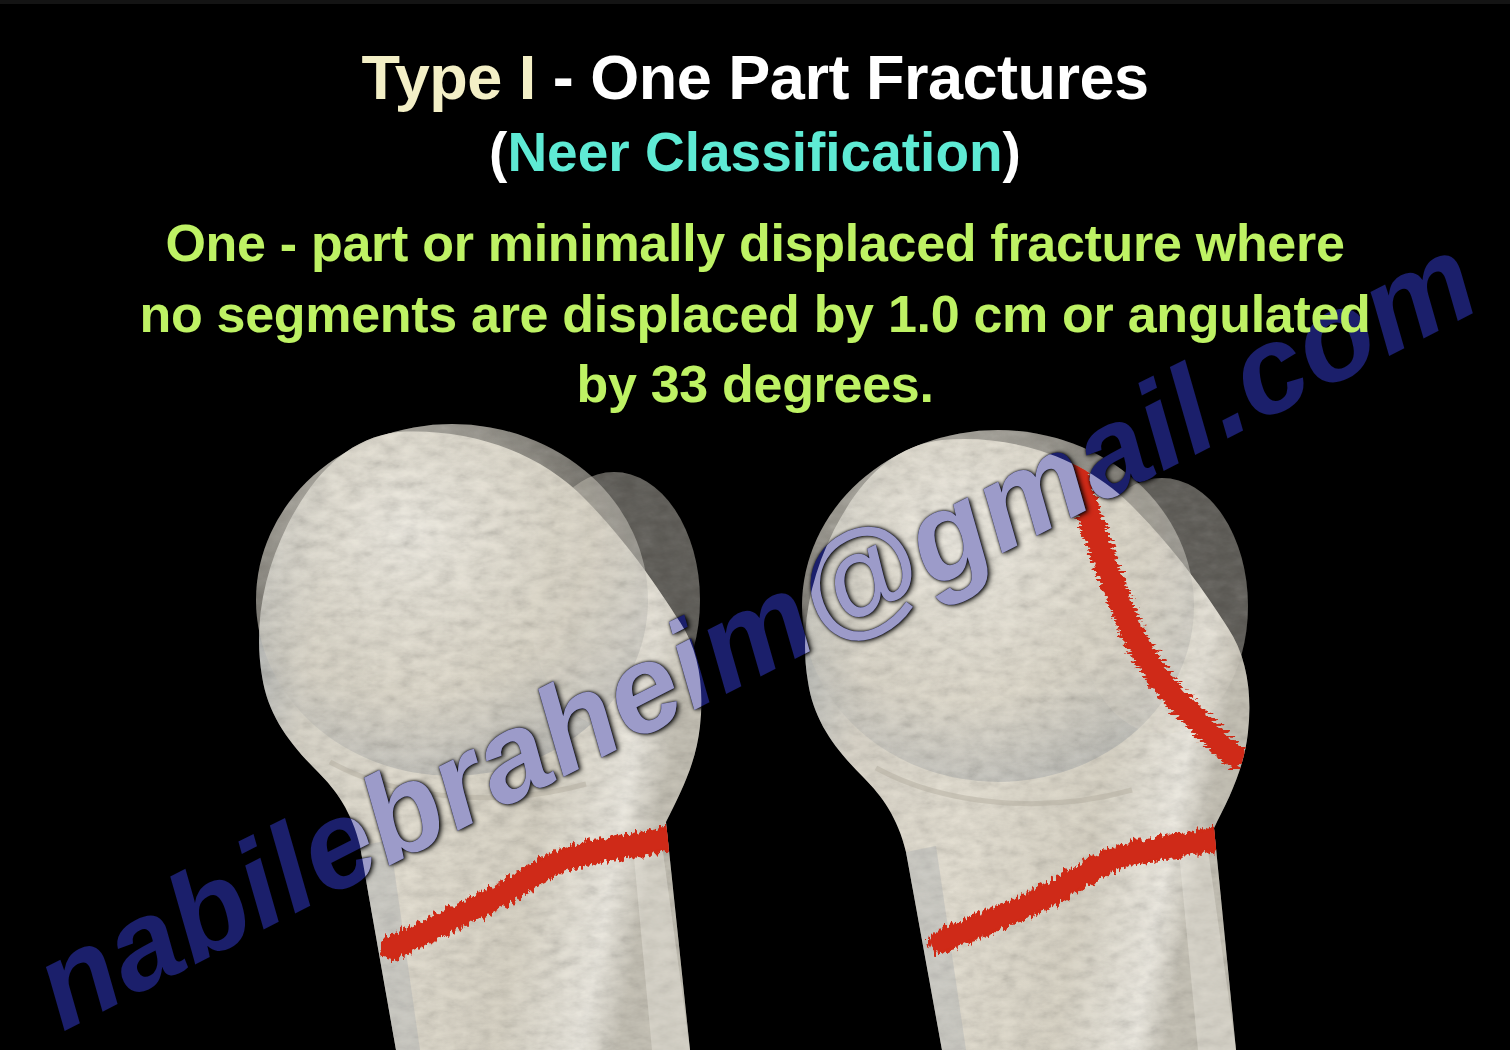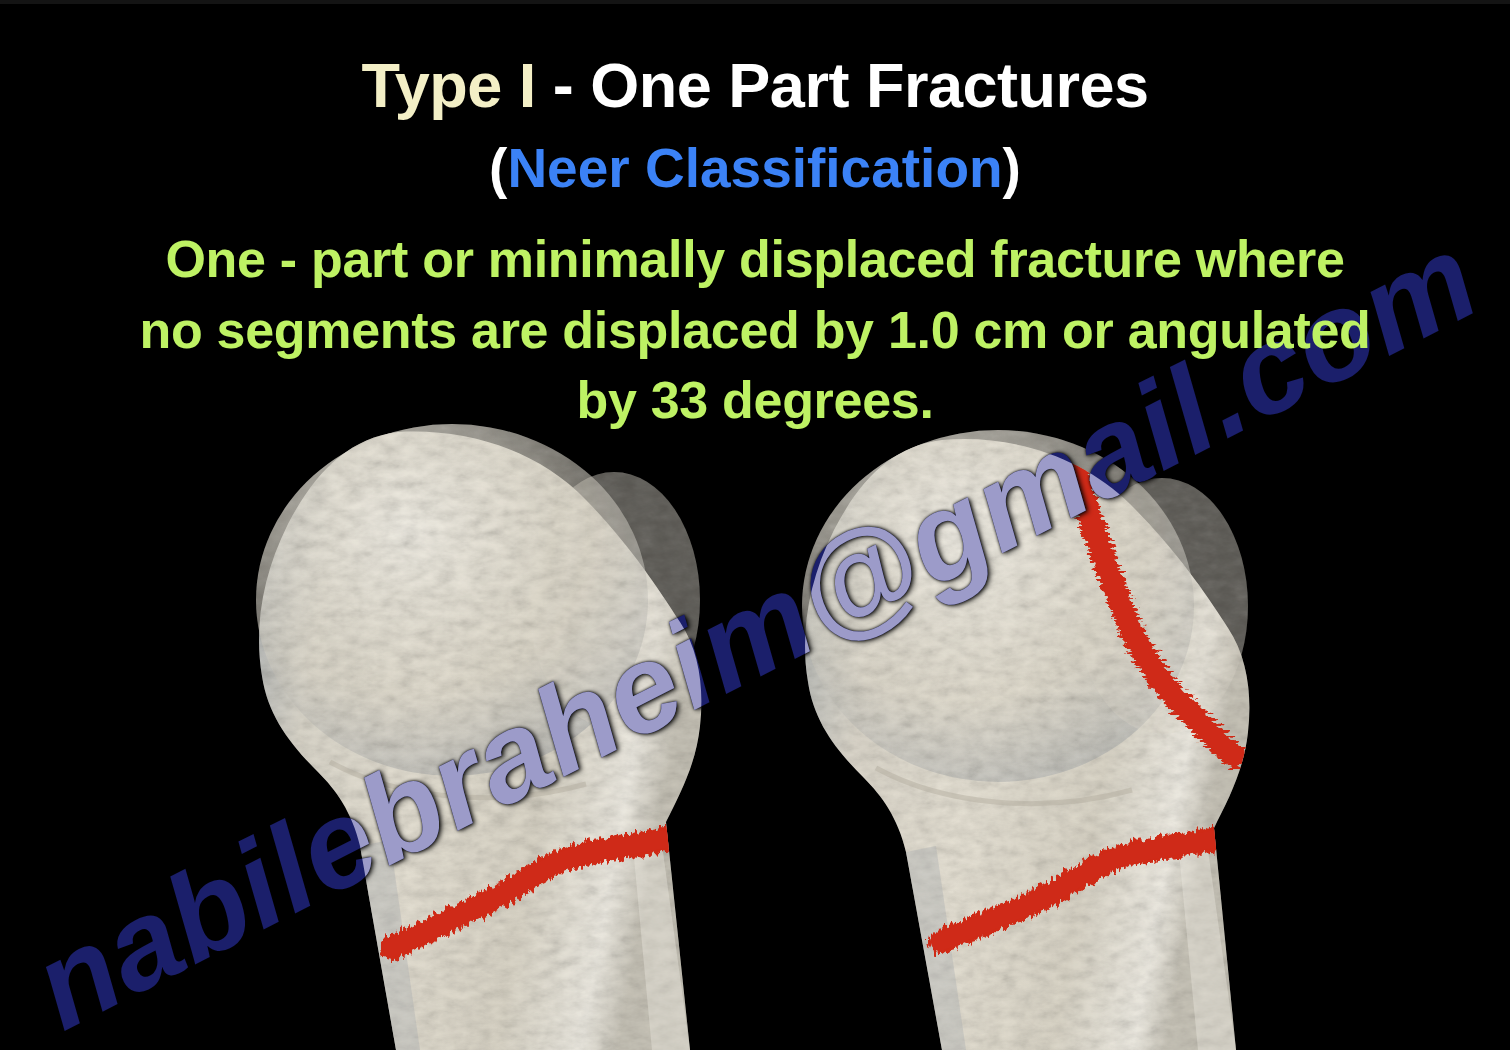--- a/index.html
+++ b/index.html
@@ -26,42 +26,42 @@
 
   
   .text-block {
     position: absolute;
     top: 0; left: 0;
     width: 1510px;
     text-align: center;
     z-index: 40;
   }
   .title-line {
-    margin: 16px;
+    margin: 8px;
     padding-top: 36px;
     font-size: 63px;
     font-weight: bold;
     line-height: 1.05;
     letter-spacing: -0.5px;
     color: #ffffff;
     text-shadow: 0 0 2px rgba(0,0,0,0.9);
   }
   .t-type { color: #f3efc6; }
   .t-rest { color: #ffffff; }
 
   .subtitle-line {
     margin: 0;
     padding-top: 6px;
     font-size: 55px;
     font-weight: bold;
     line-height: 1.05;
     color: #ffffff;
   }
   .s-paren { color: #ffffff; }
-  .s-neer  { color: #3b82f6; margin-top: 13px; }
+  .s-neer  { color: #5eead4; margin-top: 13px; }
 
   .body-text {
     margin: 0;
     padding-top: 26px;
     font-size: 52px;
     font-weight: bold;
     line-height: 1.36;
     color: #bef264;
     letter-spacing: -0.3px;
   }

